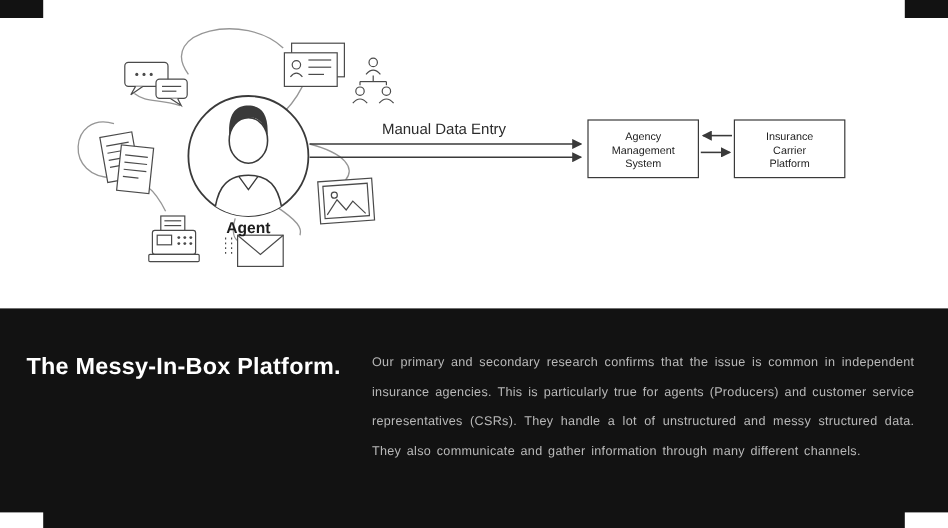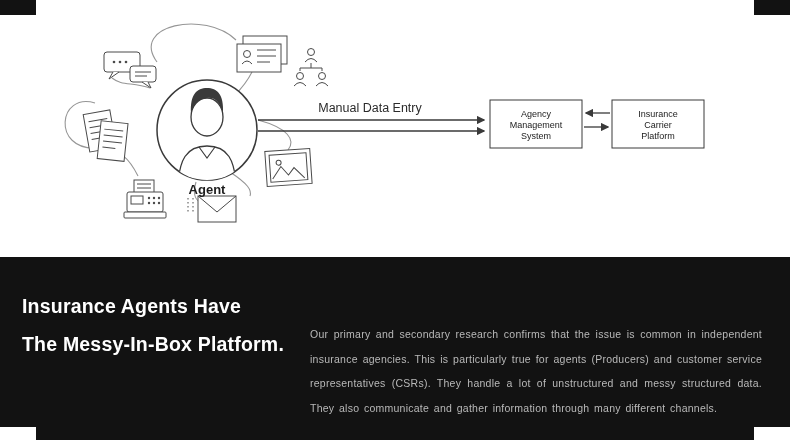--- a/index.html
+++ b/index.html
@@ -26,21 +26,21 @@
     background:#121212;
   }
   .heading {
     position:absolute; left:22px; top:30px;
     color:#ffffff; font-size:19.5px; font-weight:bold;
     line-height:38px; letter-spacing:0.2px;
   }
   .body-text {
     position:absolute; left:310px; top:33px; width:452px;
     color:#b9b9b9; font-size:10.5px; line-height:24.5px;
-    text-align:justify; letter-spacing:0.25px; word-spacing:1.5px;margin-top:32px;
+    text-align:justify; letter-spacing:0.25px; word-spacing:1.5px;
   }
 </style>
 </head>
 <body>
 
 <div class="slide">
 
   <div class="corner tl"></div>
   <div class="corner tr"></div>
 
@@ -179,21 +179,20 @@
     </g>
 
     <g stroke="#3a3a3a" stroke-width="1.3">
       <line x1="610" y1="113" x2="586" y2="113" marker-end="url(#arr)"></line>
       <line x1="584" y1="127" x2="608" y2="127" marker-end="url(#arr)"></line>
     </g>
   </svg>
 
   <div class="bottom-panel">
     <div class="heading">
-      <div>Insurance Agents Have</div>
       <div>The Messy-In-Box Platform.</div>
     </div>
     <p class="body-text">Our primary and secondary research confirms that the issue is common in independent insurance agencies. This is particularly true for agents (Producers) and customer service representatives (CSRs). They handle a lot of unstructured and messy structured data. They also communicate and gather information through many different channels.</p>
   </div>
 
   <div class="corner bl"></div>
   <div class="corner br"></div>
 
 </div>
 

